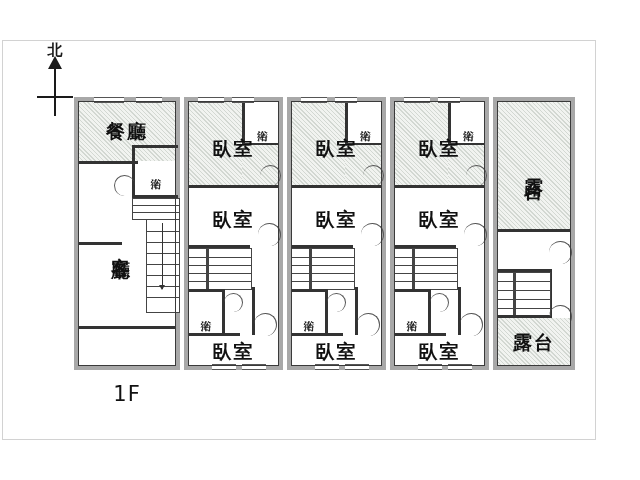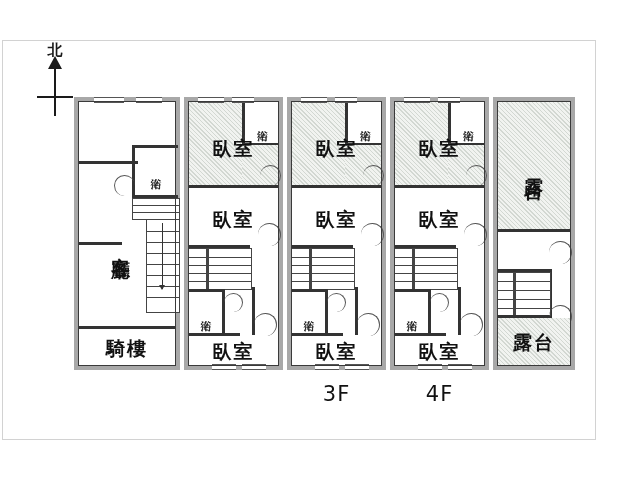--- a/index.html
+++ b/index.html
@@ -144,20 +144,23 @@
     <div class="n-shaft"></div>
     <div class="n-cross"></div>
   </div>
 
 
   <div id="floors">
 
     <div class="floor f1">
       <div class="outline">
 
+        <div class="room hatch" style="left:0;top:0;right:0;height:60px;">
+          <div class="rlabel big">餐廳</div>
+        </div>
         <div class="wall h" style="left:0;top:60px;width:60px;"></div>
         <div class="wall h" style="left:0;top:141px;width:44px;"></div>
 
         <div class="room" style="left:56px;top:44px;width:42px;height:50px;">
           <div class="rlabel small vert">衛浴</div>
         </div>
         <div class="wall v" style="left:54px;top:44px;height:52px;"></div>
         <div class="wall h" style="left:54px;top:44px;width:46px;"></div>
         <div class="wall h" style="left:54px;top:94px;width:46px;"></div>
         <div class="door q-tl" style="left:36px;top:74px;width:20px;height:20px;"></div>
@@ -175,23 +178,20 @@
           <div class="tread" style="top:22px;"></div>
           <div class="tread" style="top:33px;"></div>
           <div class="tread" style="top:44px;"></div>
           <div class="tread" style="top:55px;"></div>
           <div class="tread" style="top:66px;"></div>
           <div class="tread" style="top:77px;"></div>
         </div>
         <div class="stair-arrow" style="left:84px;top:122px;height:66px;"></div>
 
         <div class="wall h" style="left:0;top:225px;right:0;"></div>
-        <div class="room" style="left:0;top:228px;right:0;bottom:0;">
-          <div class="rlabel big">騎樓</div>
-        </div>
 
         <div class="win" style="left:16px;top:-4px;width:30px;"></div>
         <div class="win" style="left:58px;top:-4px;width:26px;"></div>
       </div>
     </div>
 
     <div class="floor f2">
       <div class="outline">
 
         <div class="room" style="left:56px;top:0;right:0;height:42px;">
@@ -370,16 +370,15 @@
 
         <div class="wall h" style="left:0;top:214px;width:52px;"></div>
         <div class="room hatch" style="left:0;top:217px;right:0;bottom:0;">
           <div class="rlabel big">露台</div>
         </div>
       </div>
     </div>
   </div>
 
 
-  <div class="fcaption f3">3F</div>
-  <div class="fcaption f4">4F</div>
+  <div class="fcaption f1">1F</div>
 
 </div>
 
 </body></html>

